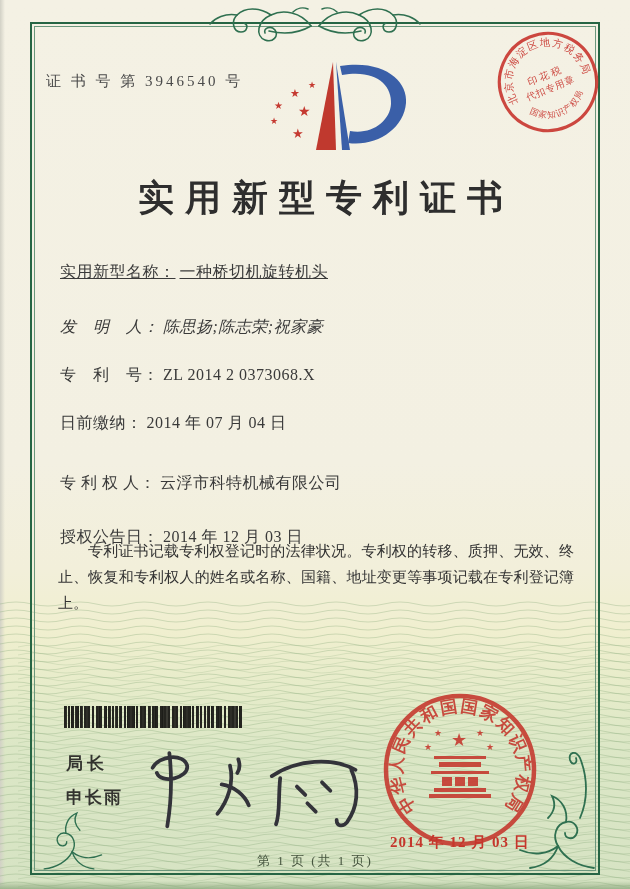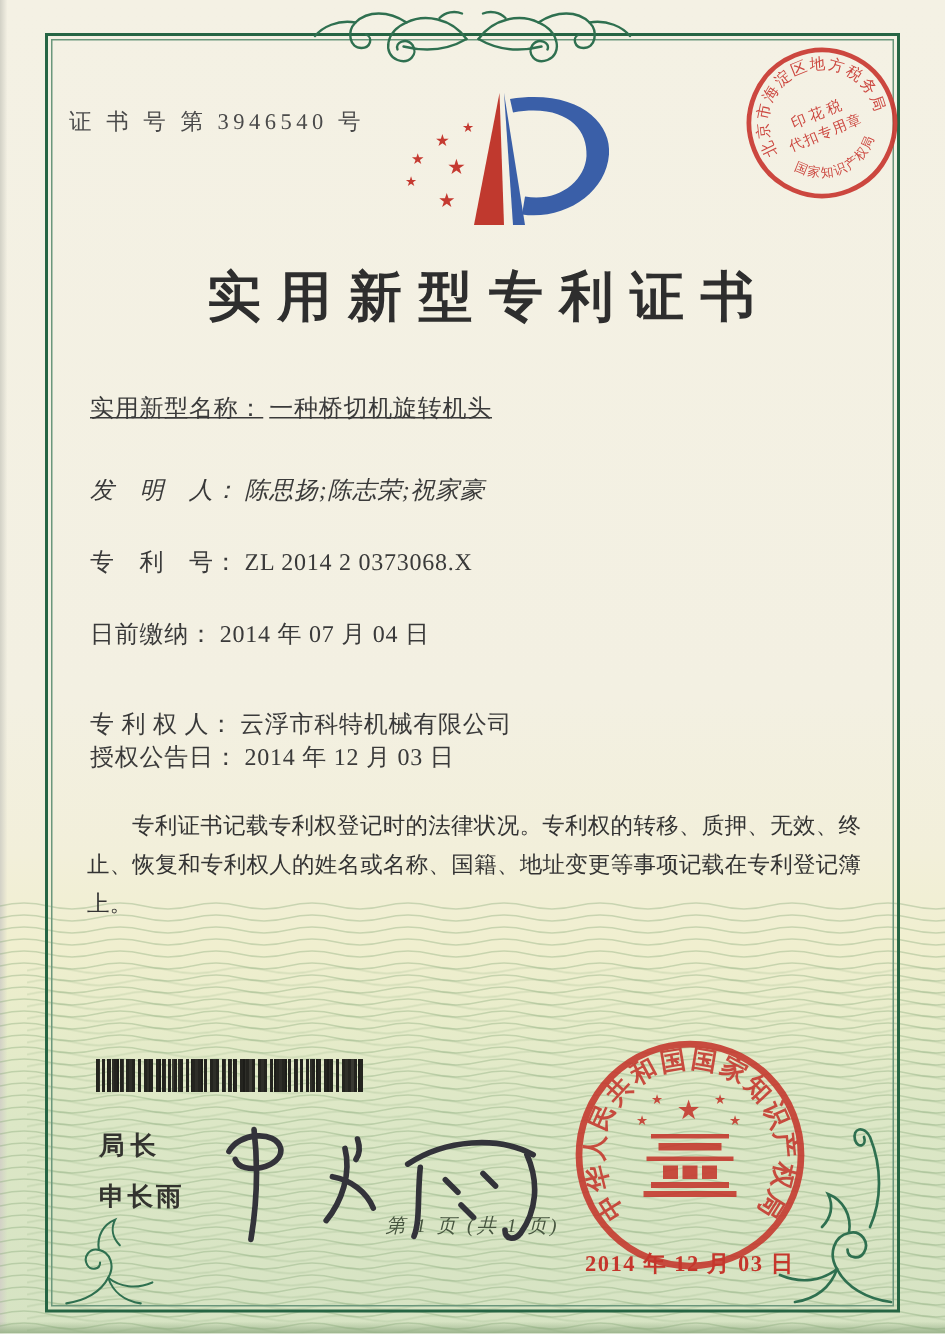--- a/index.html
+++ b/index.html
@@ -21,21 +21,21 @@
   .certno{left:46px;top:72px;font-size:15px;letter-spacing:3px;color:#4a4a4a;}
   
   .logo{left:256px;top:56px;}
   
   .taxseal{left:494px;top:28px;transform:rotate(-22deg);opacity:.9;}
   
   .title{left:0;top:174px;width:100%;text-align:center;font-size:36px;font-weight:700;
          letter-spacing:11px;padding-left:22px;box-sizing:border-box;color:#2e2e2e;}
   
   .field{left:60px;width:500px;font-size:16px;color:#3a3a3a;letter-spacing:.5px;white-space:nowrap;}
-  .f0{top:262px;text-decoration:underline;} .f1{top:317px;font-style:italic;} .f2{top:365px;} .f3{top:413px;} .f4{top:461px;margin-top:12px;} .f5{top:495px;}
+  .f0{top:262px;text-decoration:underline;} .f1{top:317px;font-style:italic;} .f2{top:365px;} .f3{top:413px;} .f4{top:461px;margin-top:12px;} .f5{top:527px;}
   .field .lbl{margin-right:4px;}
   
   .paras{left:58px;top:538px;width:516px;font-size:15px;line-height:26px;color:#333;
          text-align:justify;}
   .paras p{margin:0;text-indent:2em;}
   
   .barcode{left:64px;top:706px;width:178px;height:22px;
     background:
       repeating-linear-gradient(90deg,#24241f 0 2px,rgba(0,0,0,0) 2px 4px),
       repeating-linear-gradient(90deg,#1d1d19 0 1px,rgba(0,0,0,0) 1px 7px),
@@ -43,21 +43,21 @@
       repeating-linear-gradient(90deg,#3a3a33 0 2px,rgba(0,0,0,0) 2px 17px);
   }
   
   .issuer-role{left:66px;top:752px;font-size:17px;font-weight:600;color:#33332f;letter-spacing:4px;}
   .issuer-name{left:66px;top:786px;font-size:17px;font-weight:600;color:#33332f;letter-spacing:2px;text-align:center;}
   .signature{left:138px;top:738px;}
   
   .officeseal{left:382px;top:692px;opacity:.88;}
   .sealdate{left:390px;top:833px;font-size:15px;font-weight:700;color:#c5362c;letter-spacing:1px;}
   
-  .footer{left:0;top:808px;width:100%;text-align:center;font-size:13px;color:#46553f;letter-spacing:2px;font-style:italic;}
+  .footer{left:0;top:852px;width:100%;text-align:center;font-size:13px;color:#46553f;letter-spacing:2px;}
   
   .orn-top{left:205px;top:2px;}
   .orn-bl{left:34px;top:810px;}
   .orn-br{left:506px;top:742px;}
   .wave-overlay{left:0;top:600px;}
 </style>
 </head>
 <body>
 
 <div class="abs edge-left"></div>

